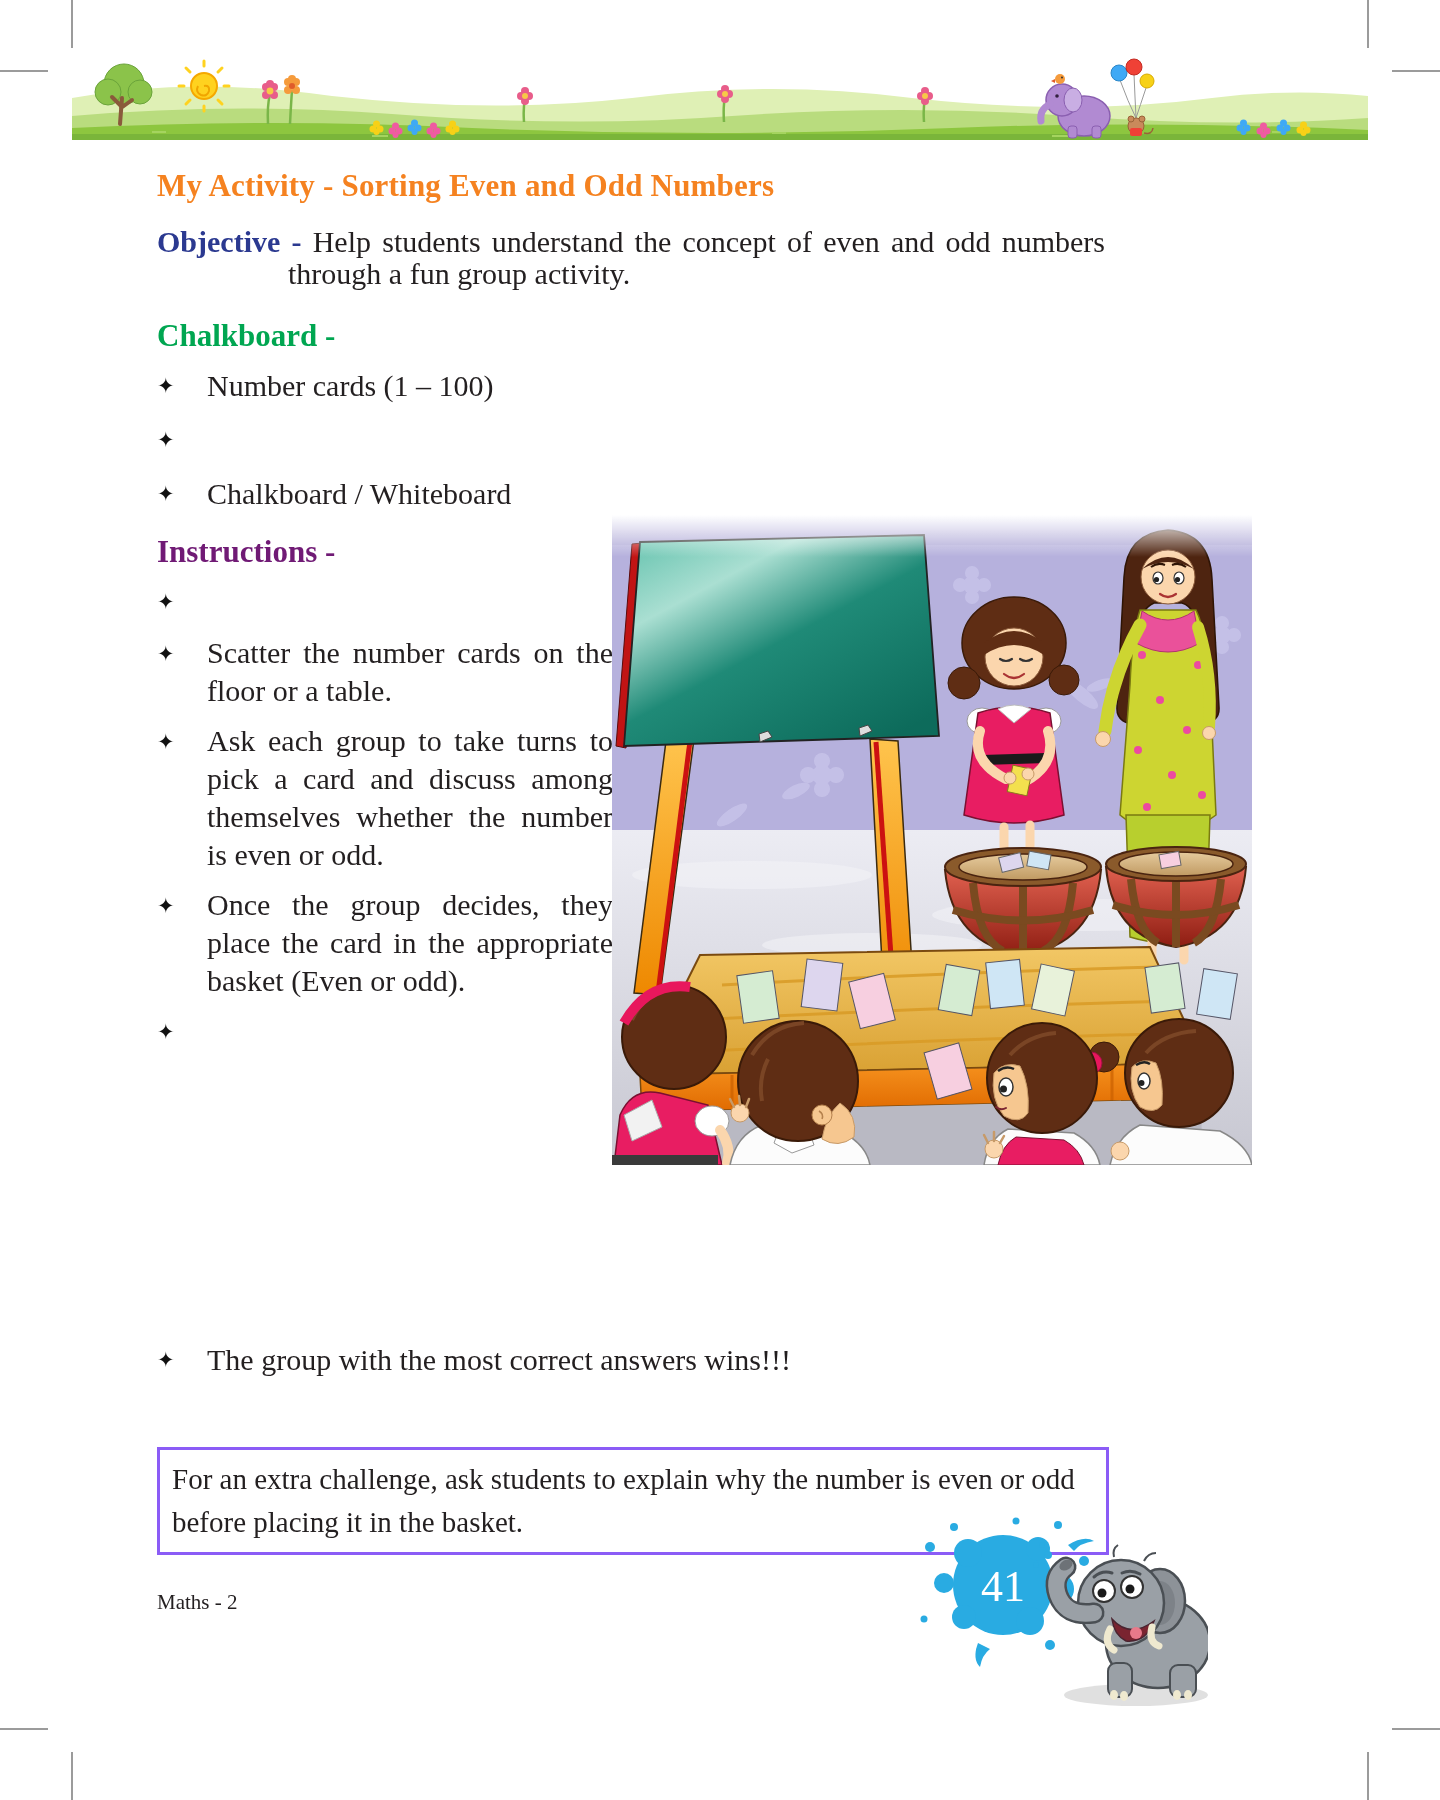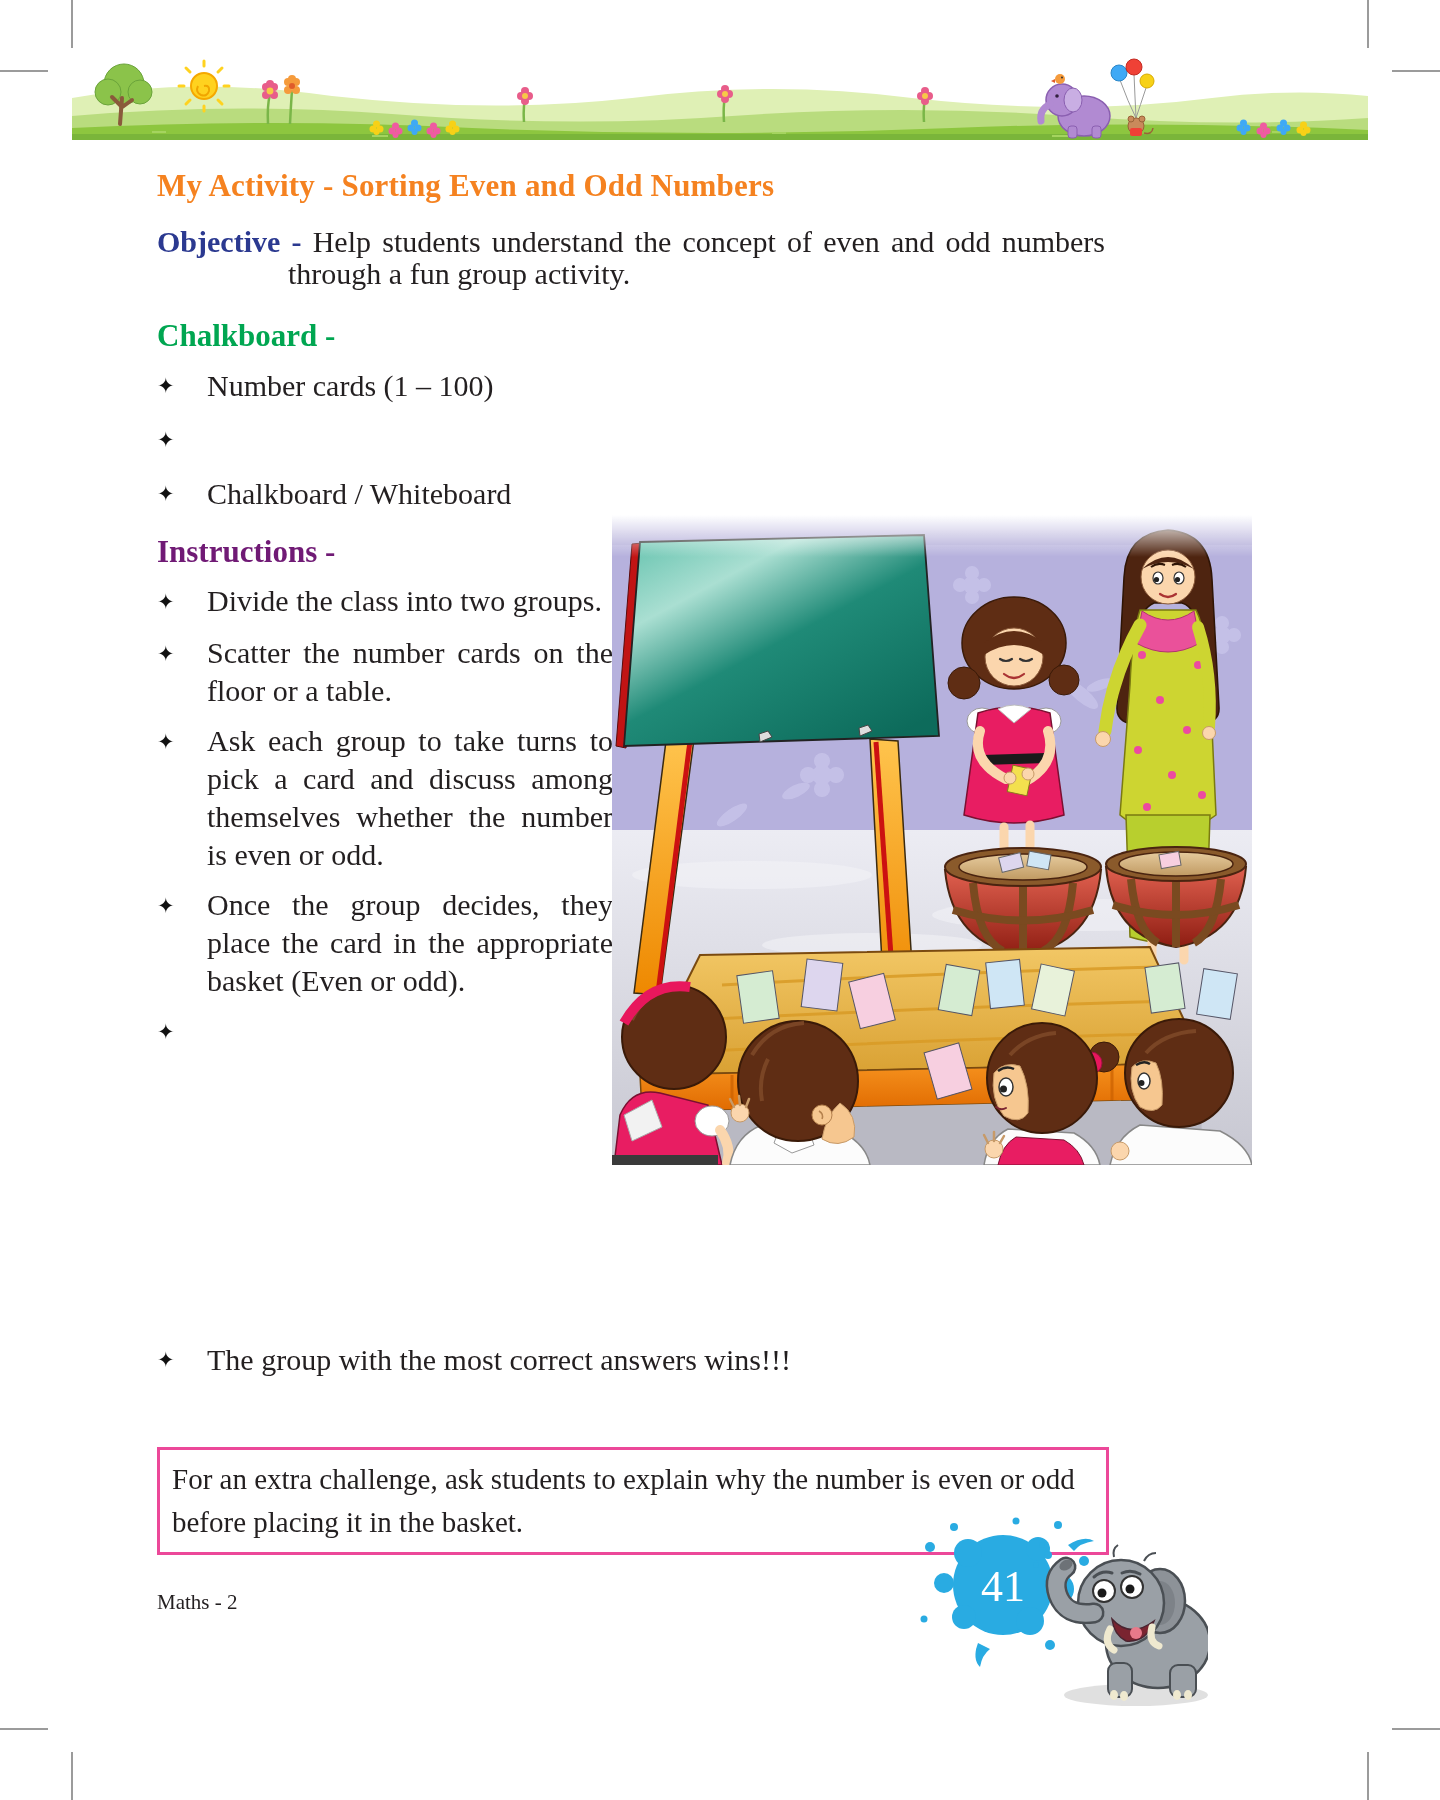--- a/index.html
+++ b/index.html
@@ -15,21 +15,21 @@
   .lab-materials{top:318px;color:#00A651;}
   .lab-instructions{top:534px;color:#701a75;}
   .materials-list{position:absolute;left:157px;top:366px;width:960px;}
   .m-item{display:flex;margin-bottom:14px;font-size:30px;line-height:40px;}
   .bullet{width:50px;flex:none;font-family:"DejaVu Sans",sans-serif;font-size:21px;line-height:40px;color:#111;}
   .instr-list{position:absolute;left:157px;top:582px;width:470px;}
   .i-item{display:flex;margin-bottom:12px;font-size:30px;line-height:38px;}
   .i-item .itext{width:406px;text-align:justify;}
   .instr-full{position:absolute;left:157px;top:1340px;width:1000px;display:flex;font-size:30px;line-height:40px;}
   .challenge{position:absolute;left:157px;top:1447px;width:952px;box-sizing:border-box;
-             border:3px solid #ec4899;padding:8px 12px;font-size:29px;line-height:43px;}
+             border:3px solid #8b5cf6;padding:8px 12px;font-size:29px;line-height:43px;}
   .footer-label{position:absolute;left:157px;top:1590px;font-size:21px;}
   .footer-art{position:absolute;left:908px;top:1515px;width:300px;height:200px;}
   .illustration{position:absolute;left:612px;top:515px;width:640px;height:650px;}
   svg{display:block;}
 </style>
 </head>
 <body>
 
 <div class="page">
 
@@ -213,21 +213,20 @@
       <span class="bullet">✦</span>
       <span class="text">Chalkboard / Whiteboard</span>
     </div>
   </div>
 
   <div class="sec-label lab-instructions">Instructions -</div>
 
   <div class="instr-list">
     <div class="i-item">
       <span class="bullet">✦</span>
-      <span class="itext">Divide the class into two groups.</span>
     </div>
     <div class="i-item">
       <span class="bullet">✦</span>
       <span class="itext">Scatter the number cards on the floor or a table.</span>
     </div>
     <div class="i-item">
       <span class="bullet">✦</span>
       <span class="itext">Ask each group to take turns to pick a card and discuss among themselves whether the number is even or odd.</span>
     </div>
     <div class="i-item">

